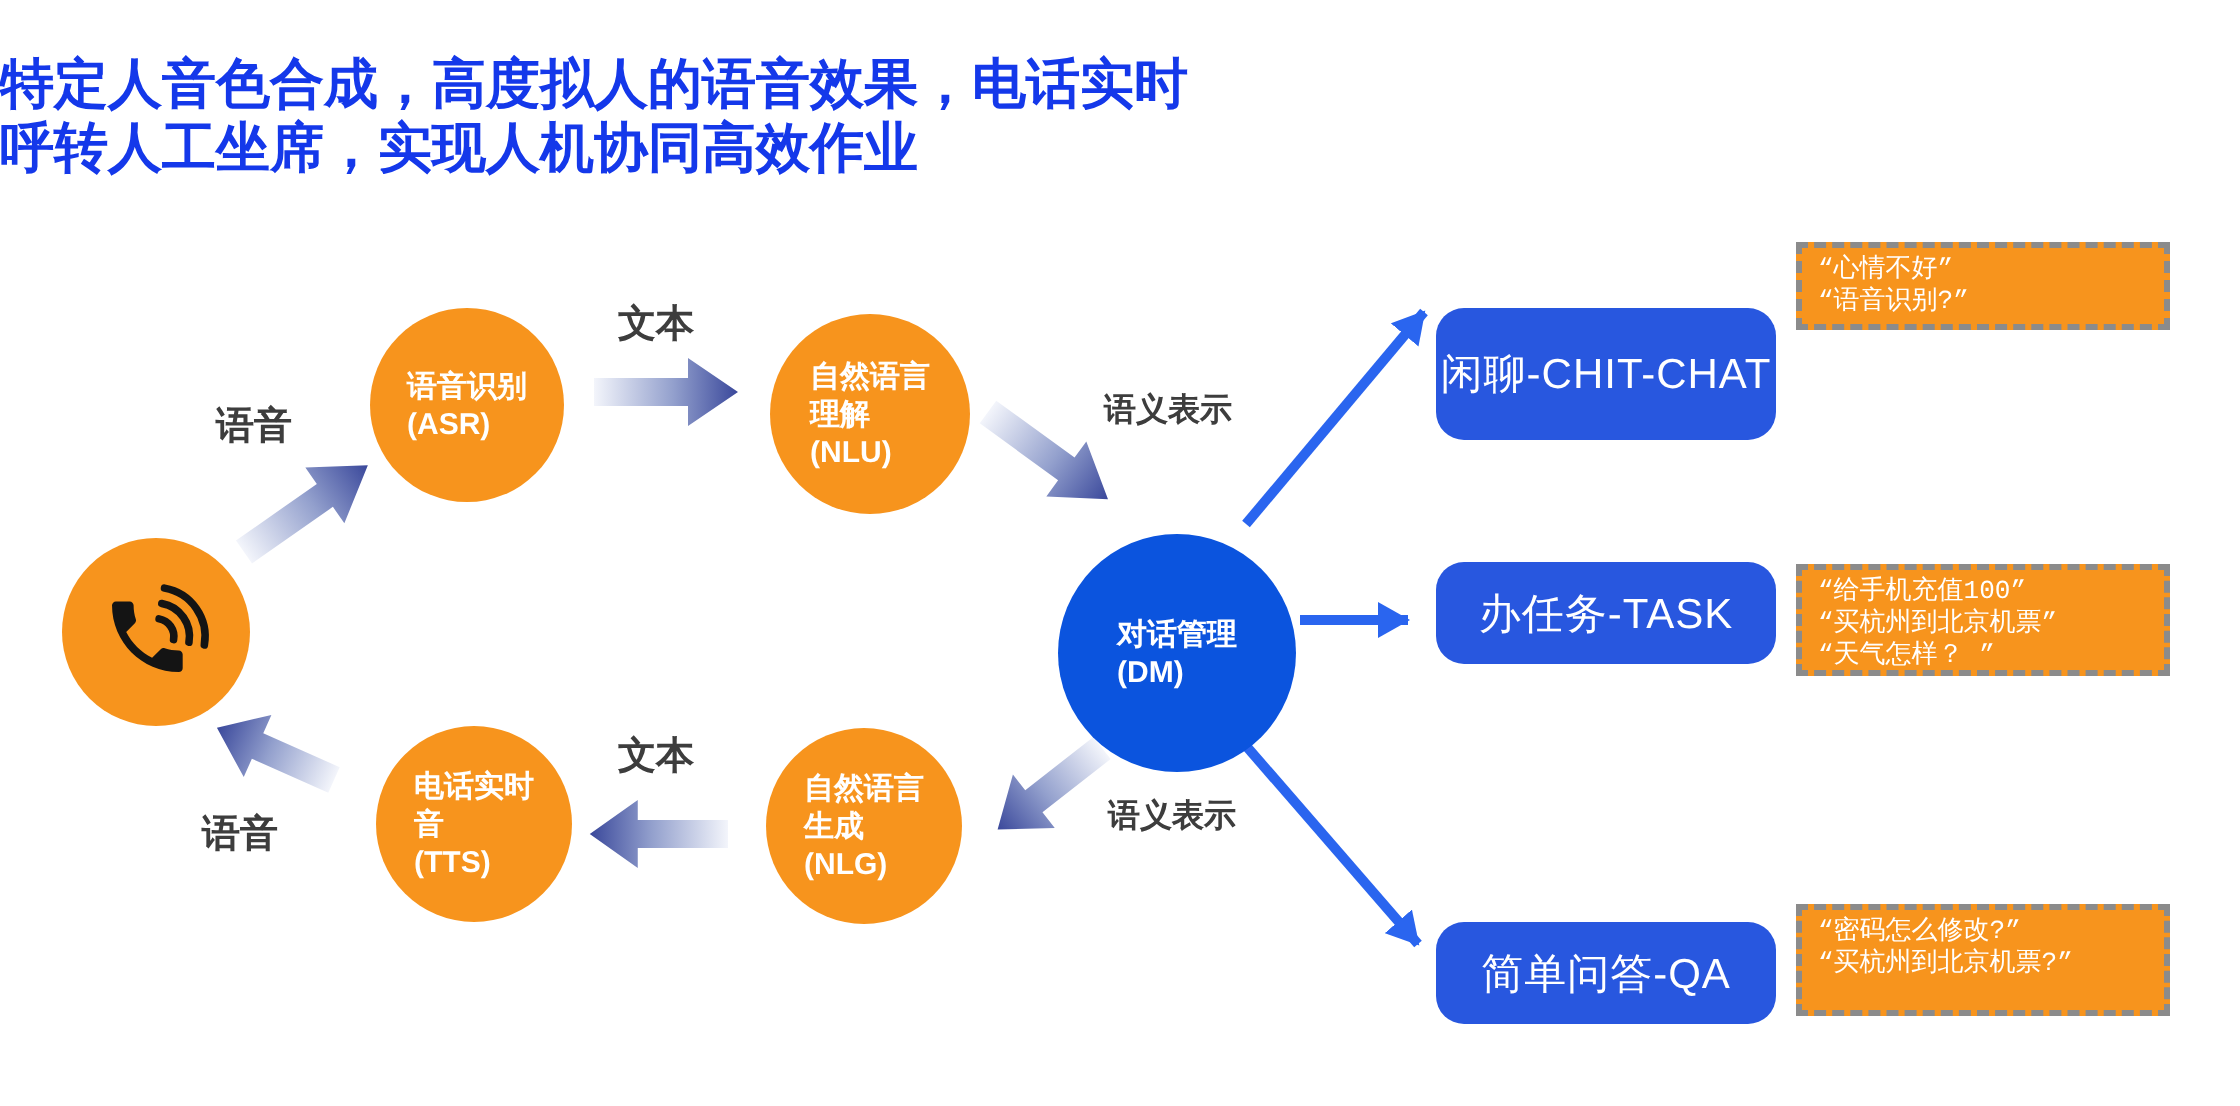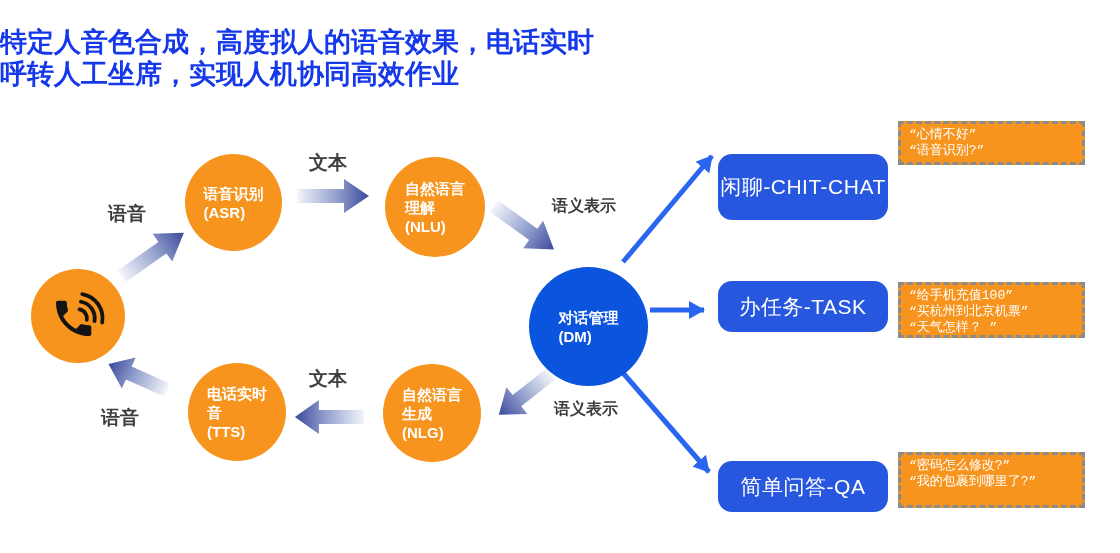--- a/index.html
+++ b/index.html
@@ -124,16 +124,16 @@
     <div>“心情不好”</div>
     <div>“语音识别?”</div>
   </div>
   <div class="example-box" id="examples-task">
     <div>“给手机充值100”</div>
     <div>“买杭州到北京机票”</div>
     <div>“天气怎样？ ”</div>
   </div>
   <div class="example-box" id="examples-qa">
     <div>“密码怎么修改?”</div>
-    <div>“我的包裹到哪里了?”</div>
+    <div>“买杭州到北京机票?”</div>
   </div>
 
 </div>
 
 </body></html>

